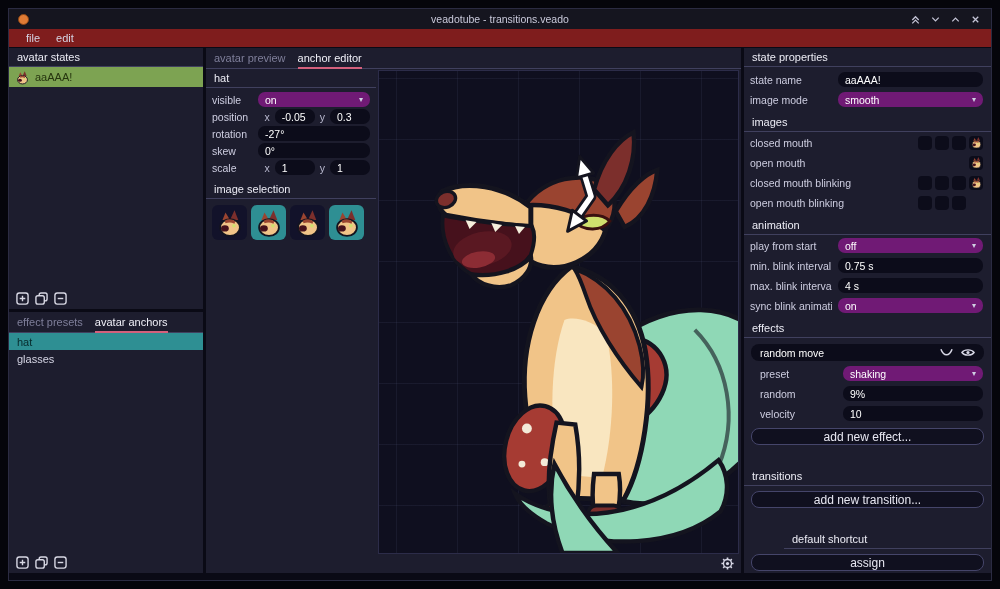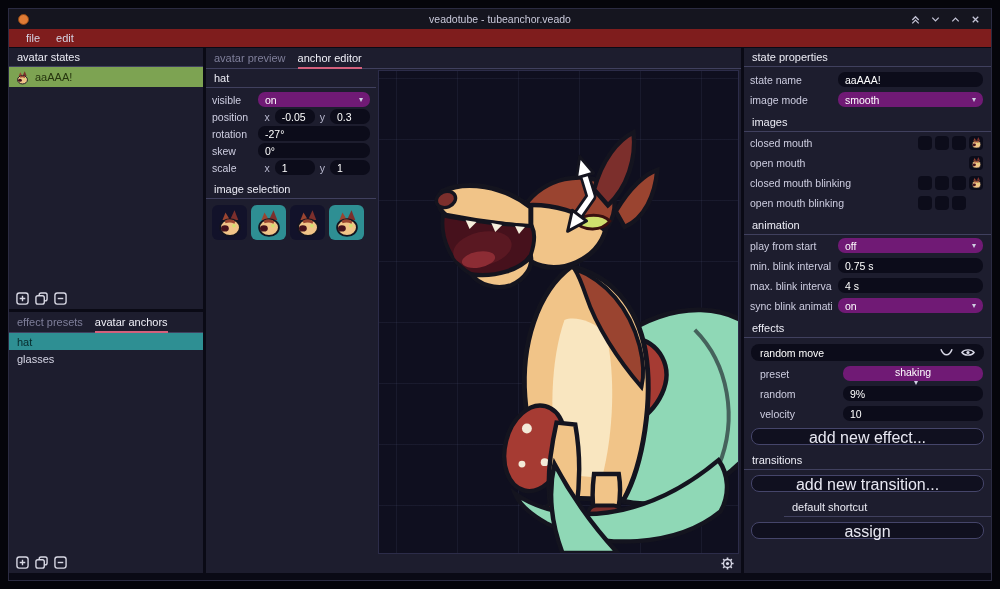--- a/index.html
+++ b/index.html
@@ -40,49 +40,49 @@
  background-size:61px 61px;background-position:17px 7px;overflow:hidden;}
 .canvas svg.art{position:absolute;inset:0;width:100%;height:100%;}
 .canvas-strip{height:19px;display:flex;justify-content:flex-end;align-items:center;padding-right:7px;flex:none;}
 .prow{display:flex;align-items:center;gap:5px;padding:0 6px;height:17px;flex:none;font-size:10.5px;color:#cdcde0;}
 .plabel{flex:1;white-space:nowrap;overflow:hidden;}
 .sublabel{color:#b9b9cf;}
 .field{background:#0c0c1a;border:none;border-radius:7px;color:#fff;font-size:10.5px;height:15px;padding:0 7px;font-family:inherit;outline:none;flex:none;}
 .w-sm{width:40px;}
 .w-md{width:112px;}
 .w-lg{width:145px;}
-.w-ef{width:140px;flex-direction:column;}
+.w-ef{width:140px;}
 .dd{background:#701a75;border-radius:7px;height:15px;display:flex;align-items:center;justify-content:space-between;padding:0 7px;color:#fff;font-size:10.5px;flex:none;}
 .dd .caret{font-size:8px;color:#cfd0e2;margin-left:6px;}
 .thumb-row{display:flex;gap:4px;padding:6px;flex:none;}
 .sel-thumb{width:35px;height:35px;border-radius:6px;background:#12122a;display:grid;place-items:center;}
 .sel-thumb.selected{background:#2e8f93;}
 .sel-thumb svg{width:30px;height:30px;}
 .col-right{width:247px;flex:none;display:flex;flex-direction:column;}
 .rrow{display:flex;align-items:center;gap:6px;padding:0 8px 0 6px;height:19px;flex:none;font-size:10.5px;color:#cdcde0;margin-top:1px;}
 .slots{display:flex;gap:3px;margin-left:auto;}
 .slot{width:14px;height:14px;border-radius:4px;background:#0c0c1a;}
 .slot.thumb{display:grid;place-items:center;}
 .slot svg{width:13px;height:13px;}
 .slot.none{visibility:hidden;}
 .effect-card{margin-top:4px;display:flex;flex-direction:column;flex:none;}
 .effect-head{background:#0c0c1a;border-radius:8px;height:17px;display:flex;align-items:center;padding:0 9px;color:#fff;font-size:10.5px;gap:8px;margin:2px 7px 2px 7px;}
 .effect-head .spacer{flex:1;}
 .erow .plabel{padding-left:10px;}
-.btn{margin:5px 7px 0;height:17px;border:1px solid #45456a;border-radius:8px;background:#10101f;color:#e8e8f2;font-size:16px;display:grid;place-items:center;flex:none;cursor:default;}
+.btn{margin:5px 7px 16px;height:17px;border:1px solid #45456a;border-radius:8px;background:#10101f;color:#e8e8f2;font-size:12px;display:grid;place-items:center;flex:none;cursor:default;}
 </style>
 </head>
 <body>
 
 <div class="stage">
  <div class="window">
 
   <div class="titlebar">
     <div class="appicon"></div>
-    <div class="title">veadotube - tubeanchor.veado</div>
+    <div class="title">veadotube - transitions.veado</div>
     <div class="wctrls">
       <svg viewBox="0 0 12 12">
             <path d="M2.5 6.5 L6 3 L9.5 6.5 M2.5 10.2 L6 6.7 L9.5 10.2" stroke="#c4c4d6" stroke-width="1.4" fill="none"></path>
           </svg>
       <svg viewBox="0 0 12 12">
             <path d="M2.5 4 L6 7.5 L9.5 4" stroke="#c4c4d6" stroke-width="1.4" fill="none"></path>
           </svg>
       <svg viewBox="0 0 12 12">
             <path d="M2.5 8 L6 4.5 L9.5 8" stroke="#c4c4d6" stroke-width="1.4" fill="none"></path>
           </svg>

